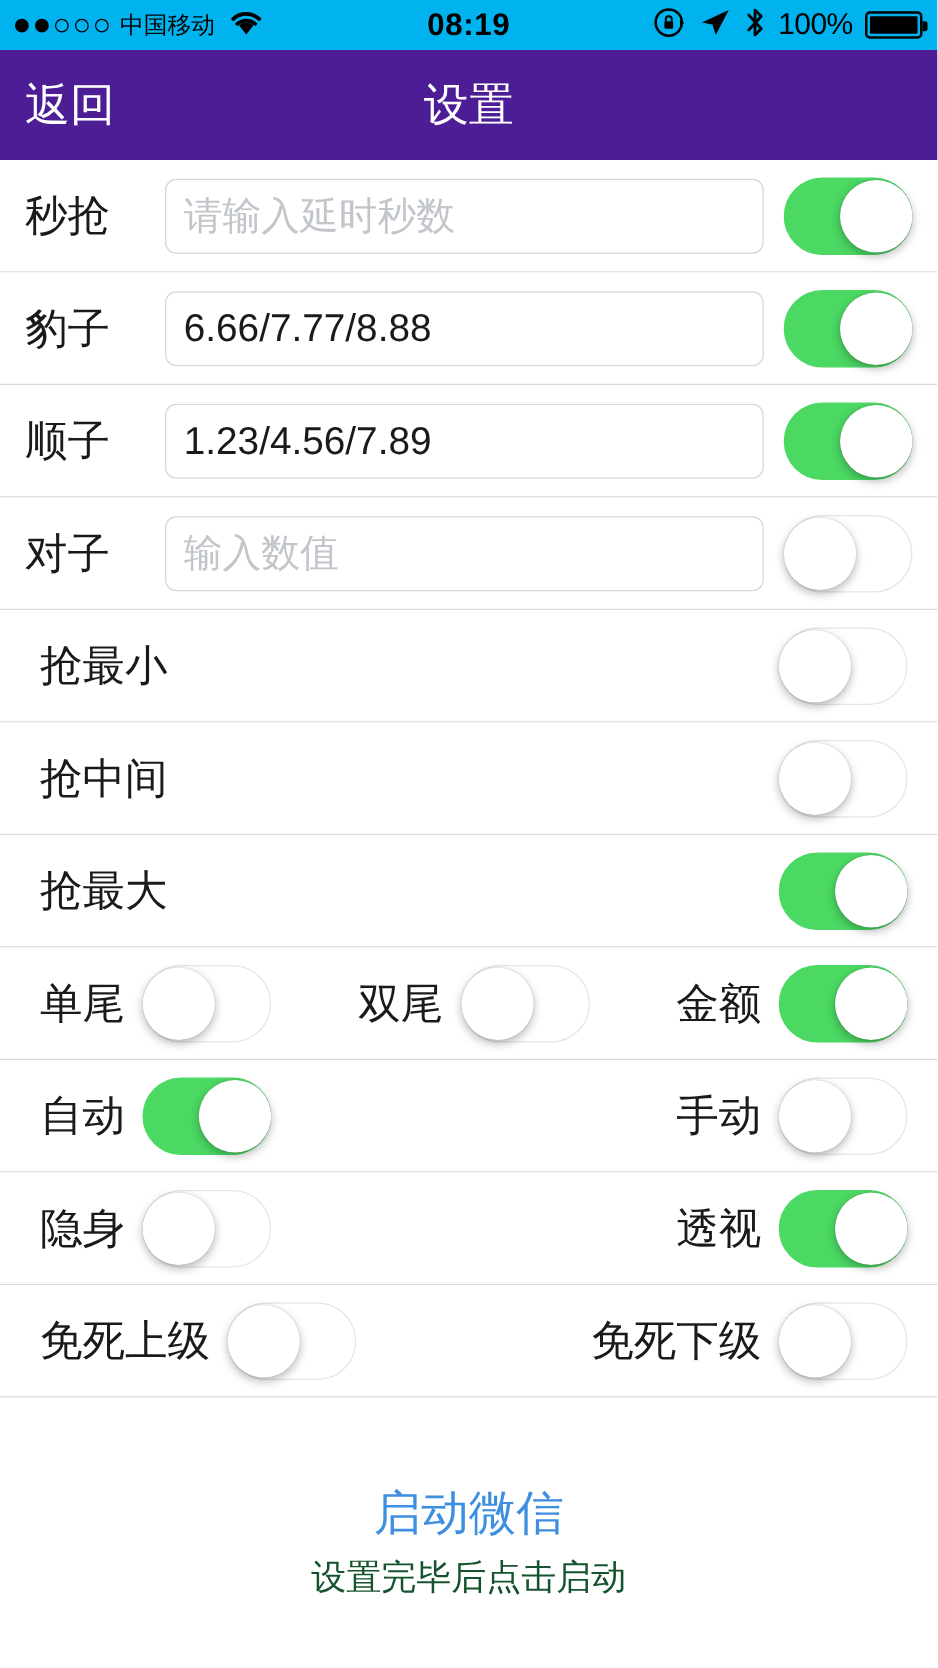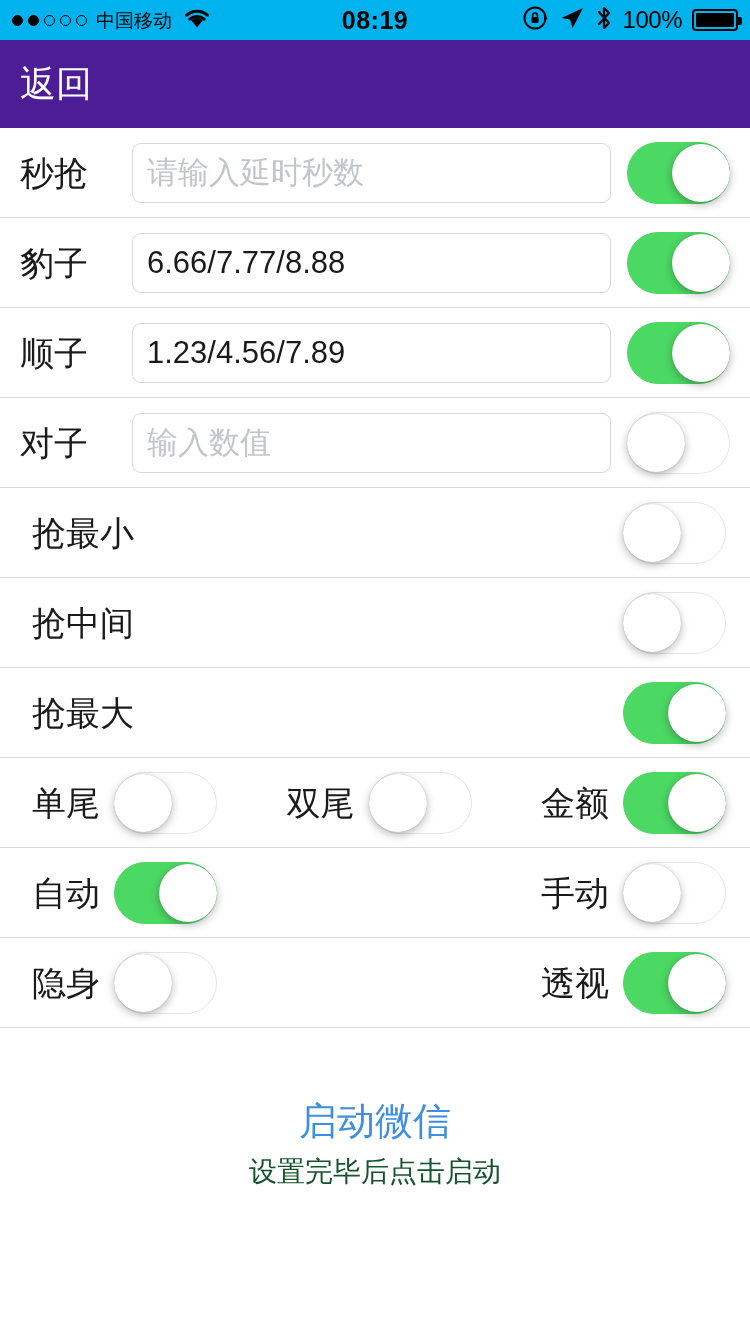--- a/index.html
+++ b/index.html
@@ -262,20 +262,21 @@
       </span>
       <span class="battery-pct">100%</span>
       <span class="battery">
         <span class="battery-fill"></span>
       </span>
     </div>
   </div>
 
   <div class="nav-bar">
     <div class="nav-back">返回</div>
+    <div class="nav-title">设置</div>
   </div>
 
   <div class="list">
       <div class="row row-input">
         <div class="row-label">秒抢</div>
         <input class="text-field" type="text" placeholder="请输入延时秒数" style="">
         <div class="switch on">
           <div class="knob"></div>
         </div>
       </div>
@@ -359,20 +360,34 @@
             <div class="knob"></div>
           </div>
         </div>
         <div class="pair">
           <div class="row-label">透视</div>
           <div class="switch on">
             <div class="knob"></div>
           </div>
         </div>
       </div>
+      <div class="row row-multi two">
+        <div class="pair">
+          <div class="row-label">免死上级</div>
+          <div class="switch off">
+            <div class="knob"></div>
+          </div>
+        </div>
+        <div class="pair">
+          <div class="row-label">免死下级</div>
+          <div class="switch off">
+            <div class="knob"></div>
+          </div>
+        </div>
+      </div>
     </div>
 
   <div class="footer">
     <div class="launch-link">启动微信</div>
     <div class="hint">设置完毕后点击启动</div>
   </div>
 
 </div>
 
 </body></html>

